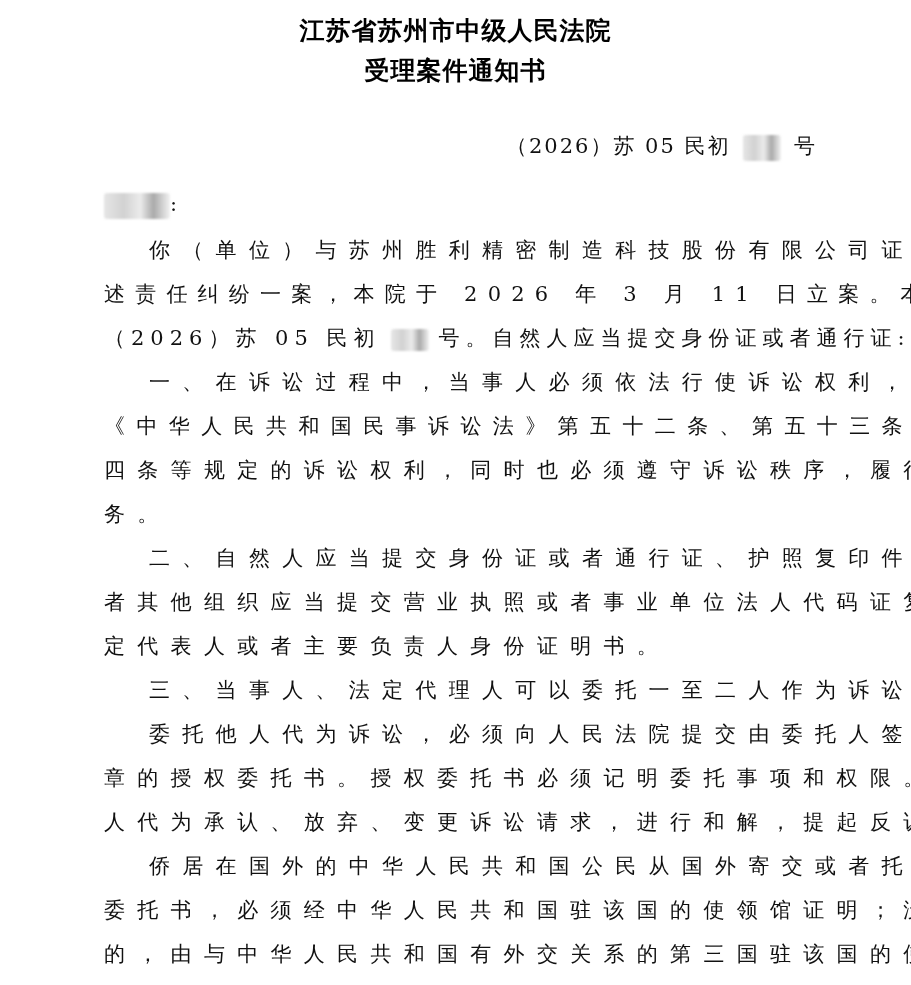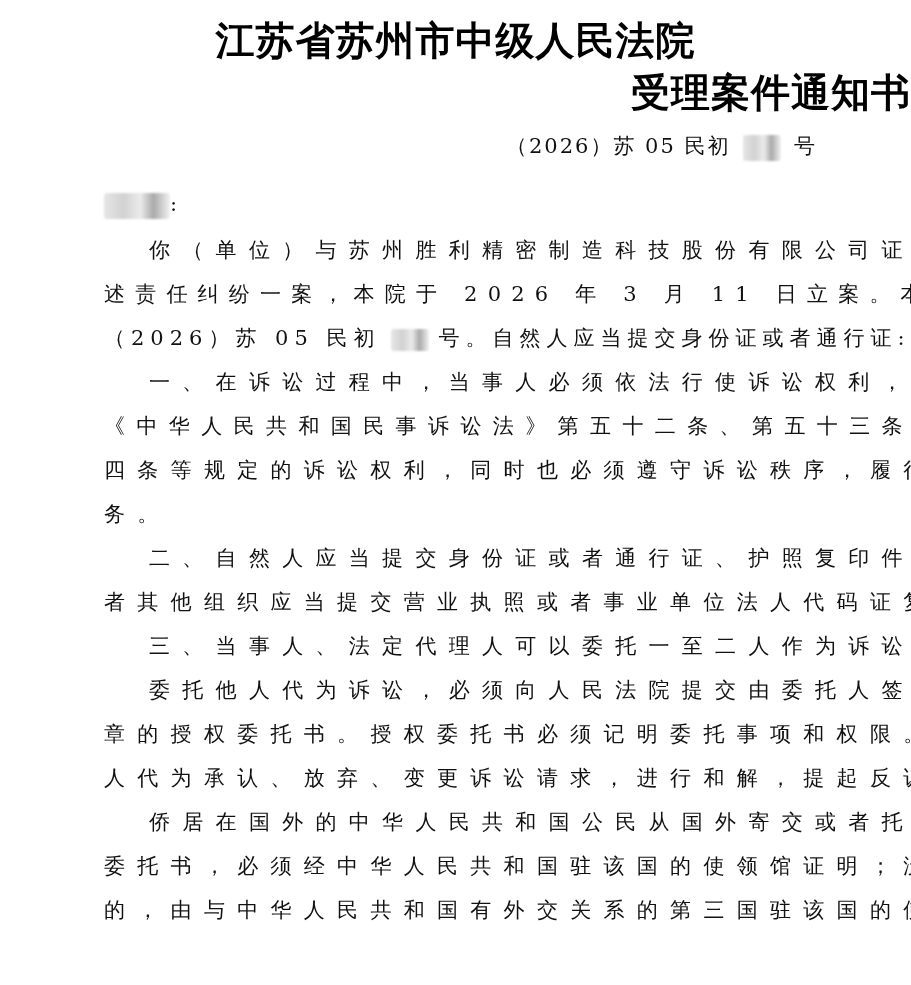--- a/index.html
+++ b/index.html
@@ -1,22 +1,22 @@
 <!DOCTYPE html>
 <html><head>
 <meta charset="utf-8">
 <style>
   html, body { margin: 0; padding: 0; background: #ffffff; }
   body { width: 911px; height: 985px; overflow: hidden; position: relative;
          font-family: "DejaVu Serif", "Liberation Serif", serif; color: #111; }
   .title { position: absolute; left: 0; width: 911px; text-align: center;
-           font-weight: bold; font-size: 39px; letter-spacing: 1px; color: #000;
+           font-weight: bold; font-size: 25px; letter-spacing: 1px; color: #000;
            font-family: Liberation Sans, sans-serif; }
   .t1 { top: 14px; }
-  .t2 { top: 66px; text-align: right; }
+  .t2 { top: 54px; }
   .caseno { position: absolute; top: 132px; left: 506px; font-size: 21px;
             letter-spacing: 2px; white-space: nowrap; }
   .blur { display: inline-block; vertical-align: middle; background:
           linear-gradient(90deg, #e6e6e6 0%, #d2d2d2 30%, #ebebeb 55%, #aaaaaa 75%, #f2f2f2 100%);
           filter: blur(1px); border-radius: 3px; }
   .addressee { position: absolute; top: 192px; left: 104px; font-size: 21px; }
   .addressee .blur { width: 66px; height: 26px; }
   .body { position: absolute; top: 228px; left: 104px; width: 702px; }
   .line { height: 44px; line-height: 44px; font-size: 21px; white-space: nowrap;
           letter-spacing: 12.3px; }
@@ -47,20 +47,21 @@
       <span>（2026）苏 05 民初</span><span class="blur" style="width:38px;height:22px;margin:0 10px;"></span><span>号。自然人应当提交身份证或者通行证:</span>
     </div>
 
     <div class="line ind">一、在诉讼过程中，当事人必须依法行使诉讼权利，有权行使</div>
     <div class="line" style="letter-spacing:11.4px">《中华人民共和国民事诉讼法》第五十二条、第五十三条、第五十</div>
     <div class="line">四条等规定的诉讼权利，同时也必须遵守诉讼秩序，履行诉讼义</div>
     <div class="line">务。</div>
 
     <div class="line ind" style="margin-top:0">二、自然人应当提交身份证或者通行证、护照复印件；法人或</div>
     <div class="line">者其他组织应当提交营业执照或者事业单位法人代码证复印件、法</div>
+    <div class="line">定代表人或者主要负责人身份证明书。</div>
 
     <div class="line ind">三、当事人、法定代理人可以委托一至二人作为诉讼代理人。</div>
 
     <div class="line ind">委托他人代为诉讼，必须向人民法院提交由委托人签名或者盖</div>
     <div class="line">章的授权委托书。授权委托书必须记明委托事项和权限。诉讼代理</div>
     <div class="line">人代为承认、放弃、变更诉讼请求，进行和解，提起反诉或者上</div>
 
     <div class="line ind">侨居在国外的中华人民共和国公民从国外寄交或者托交的授权</div>
     <div class="line">委托书，必须经中华人民共和国驻该国的使领馆证明；没有使领馆</div>
     <div class="line">的，由与中华人民共和国有外交关系的第三国驻该国的使领馆证</div>

